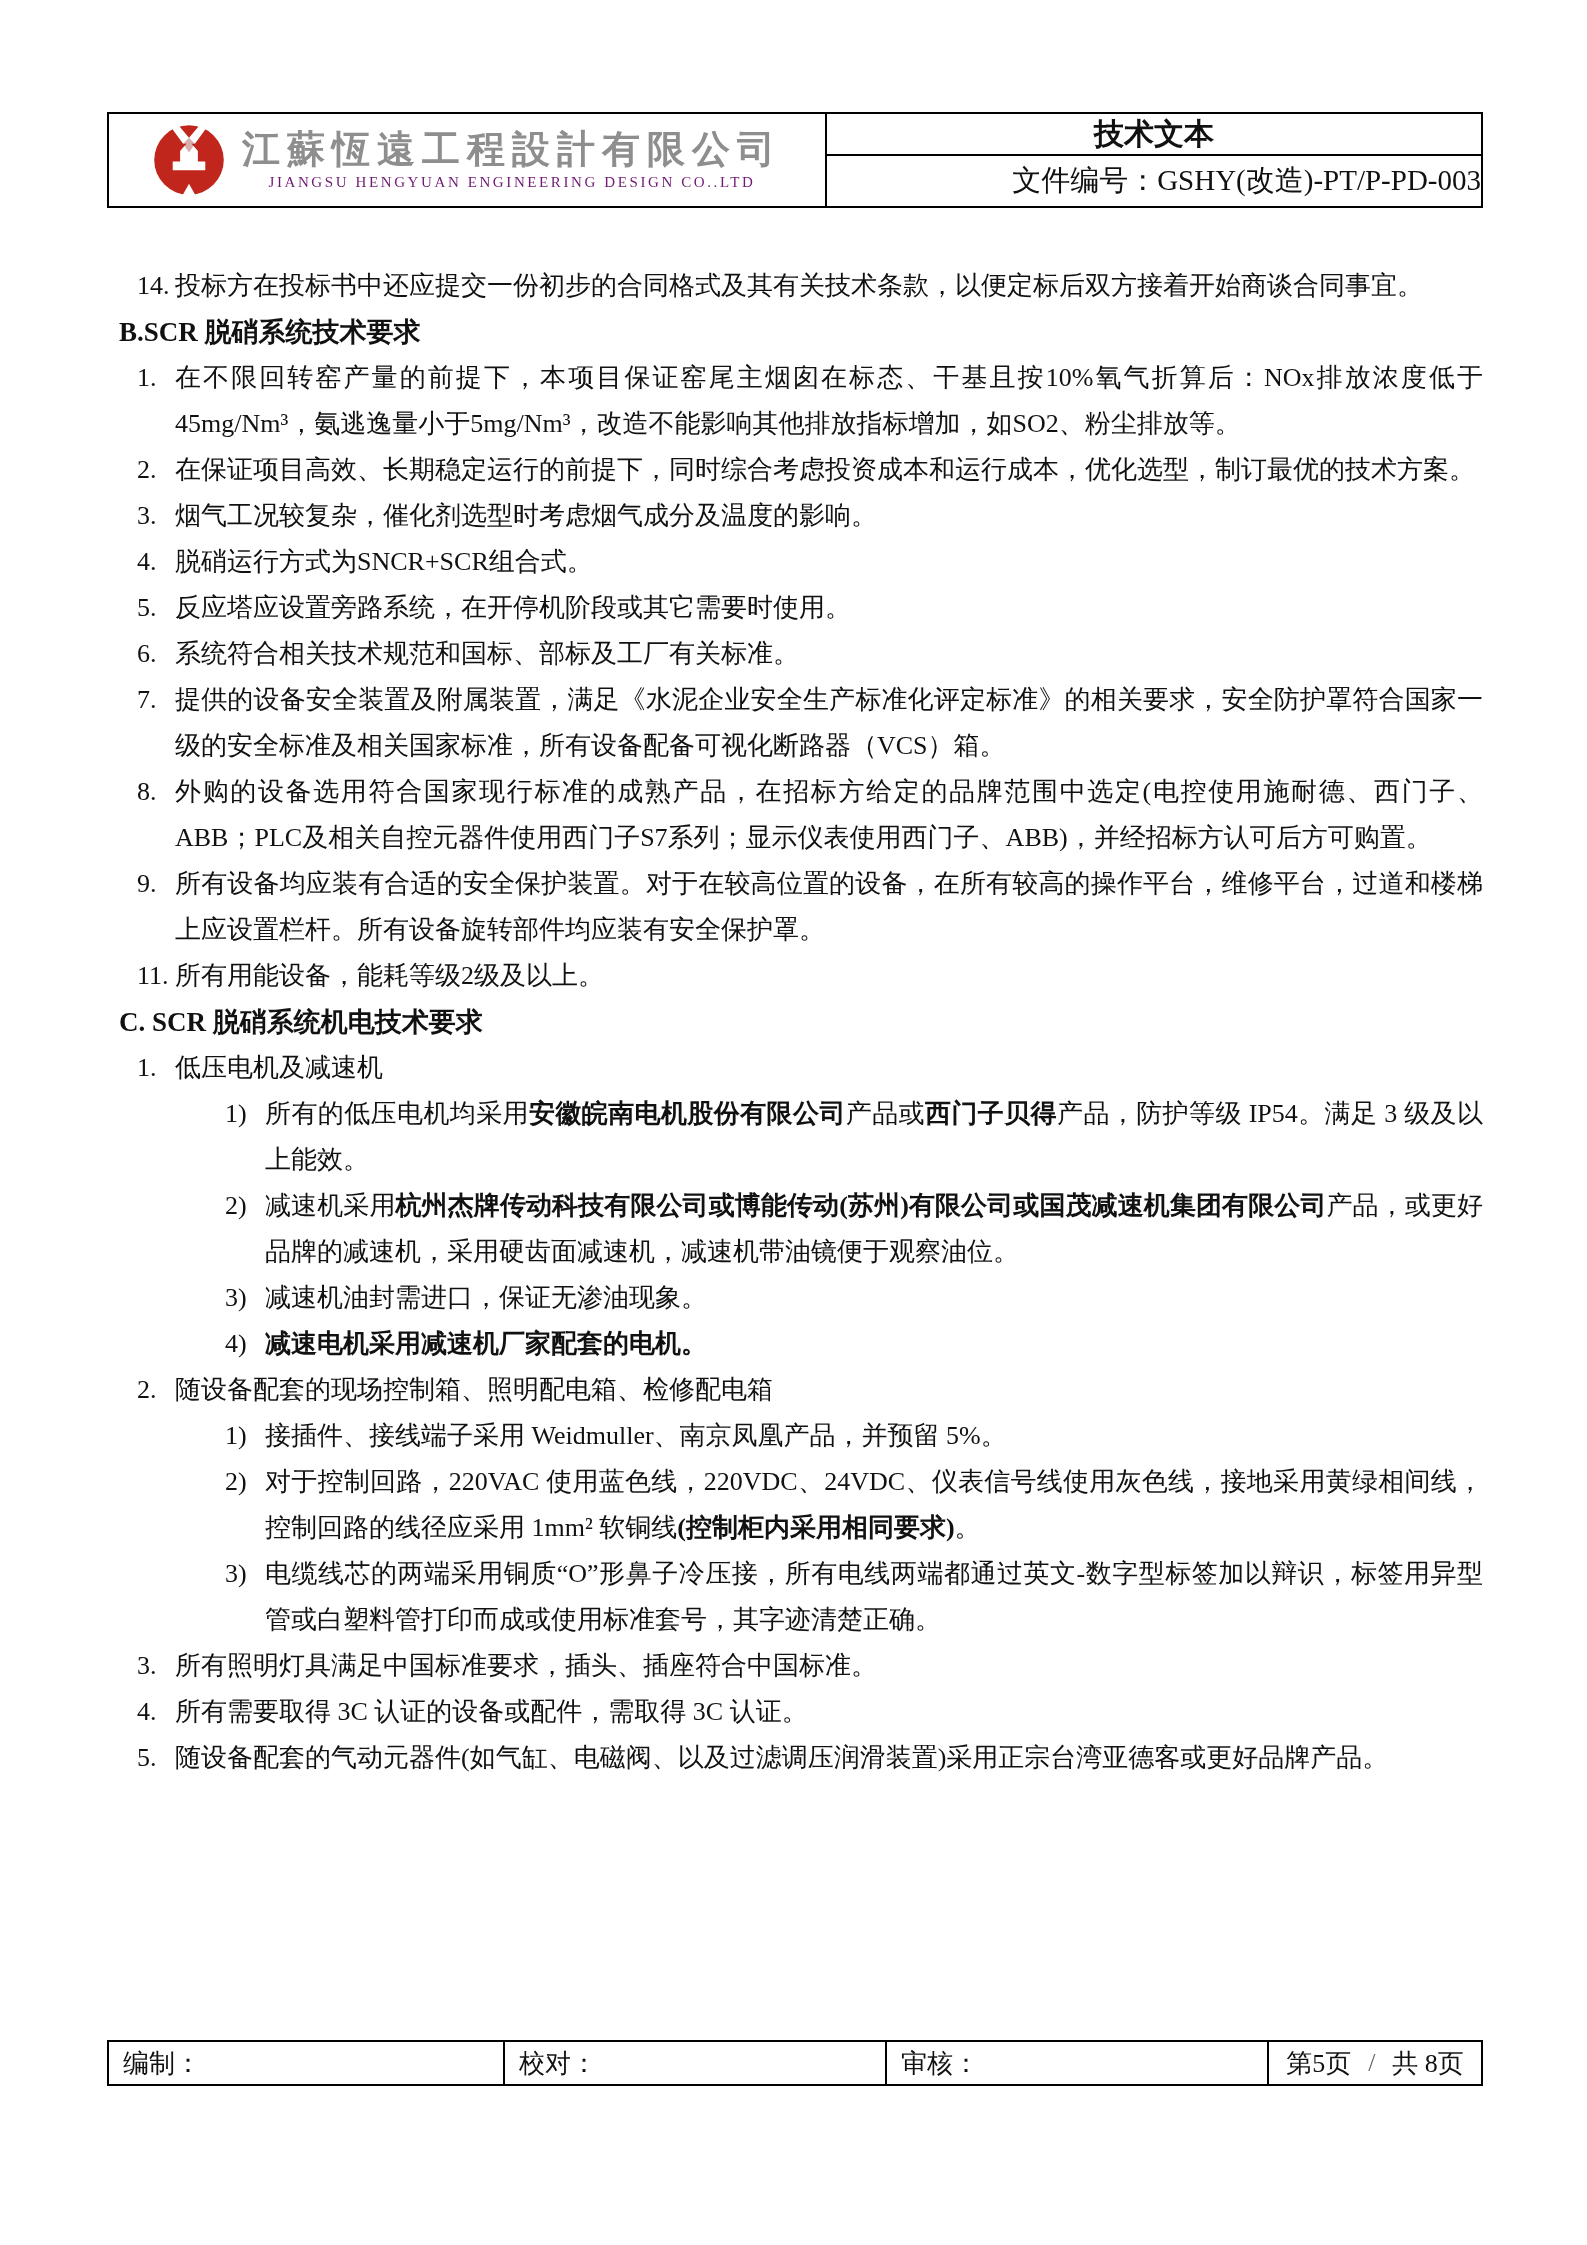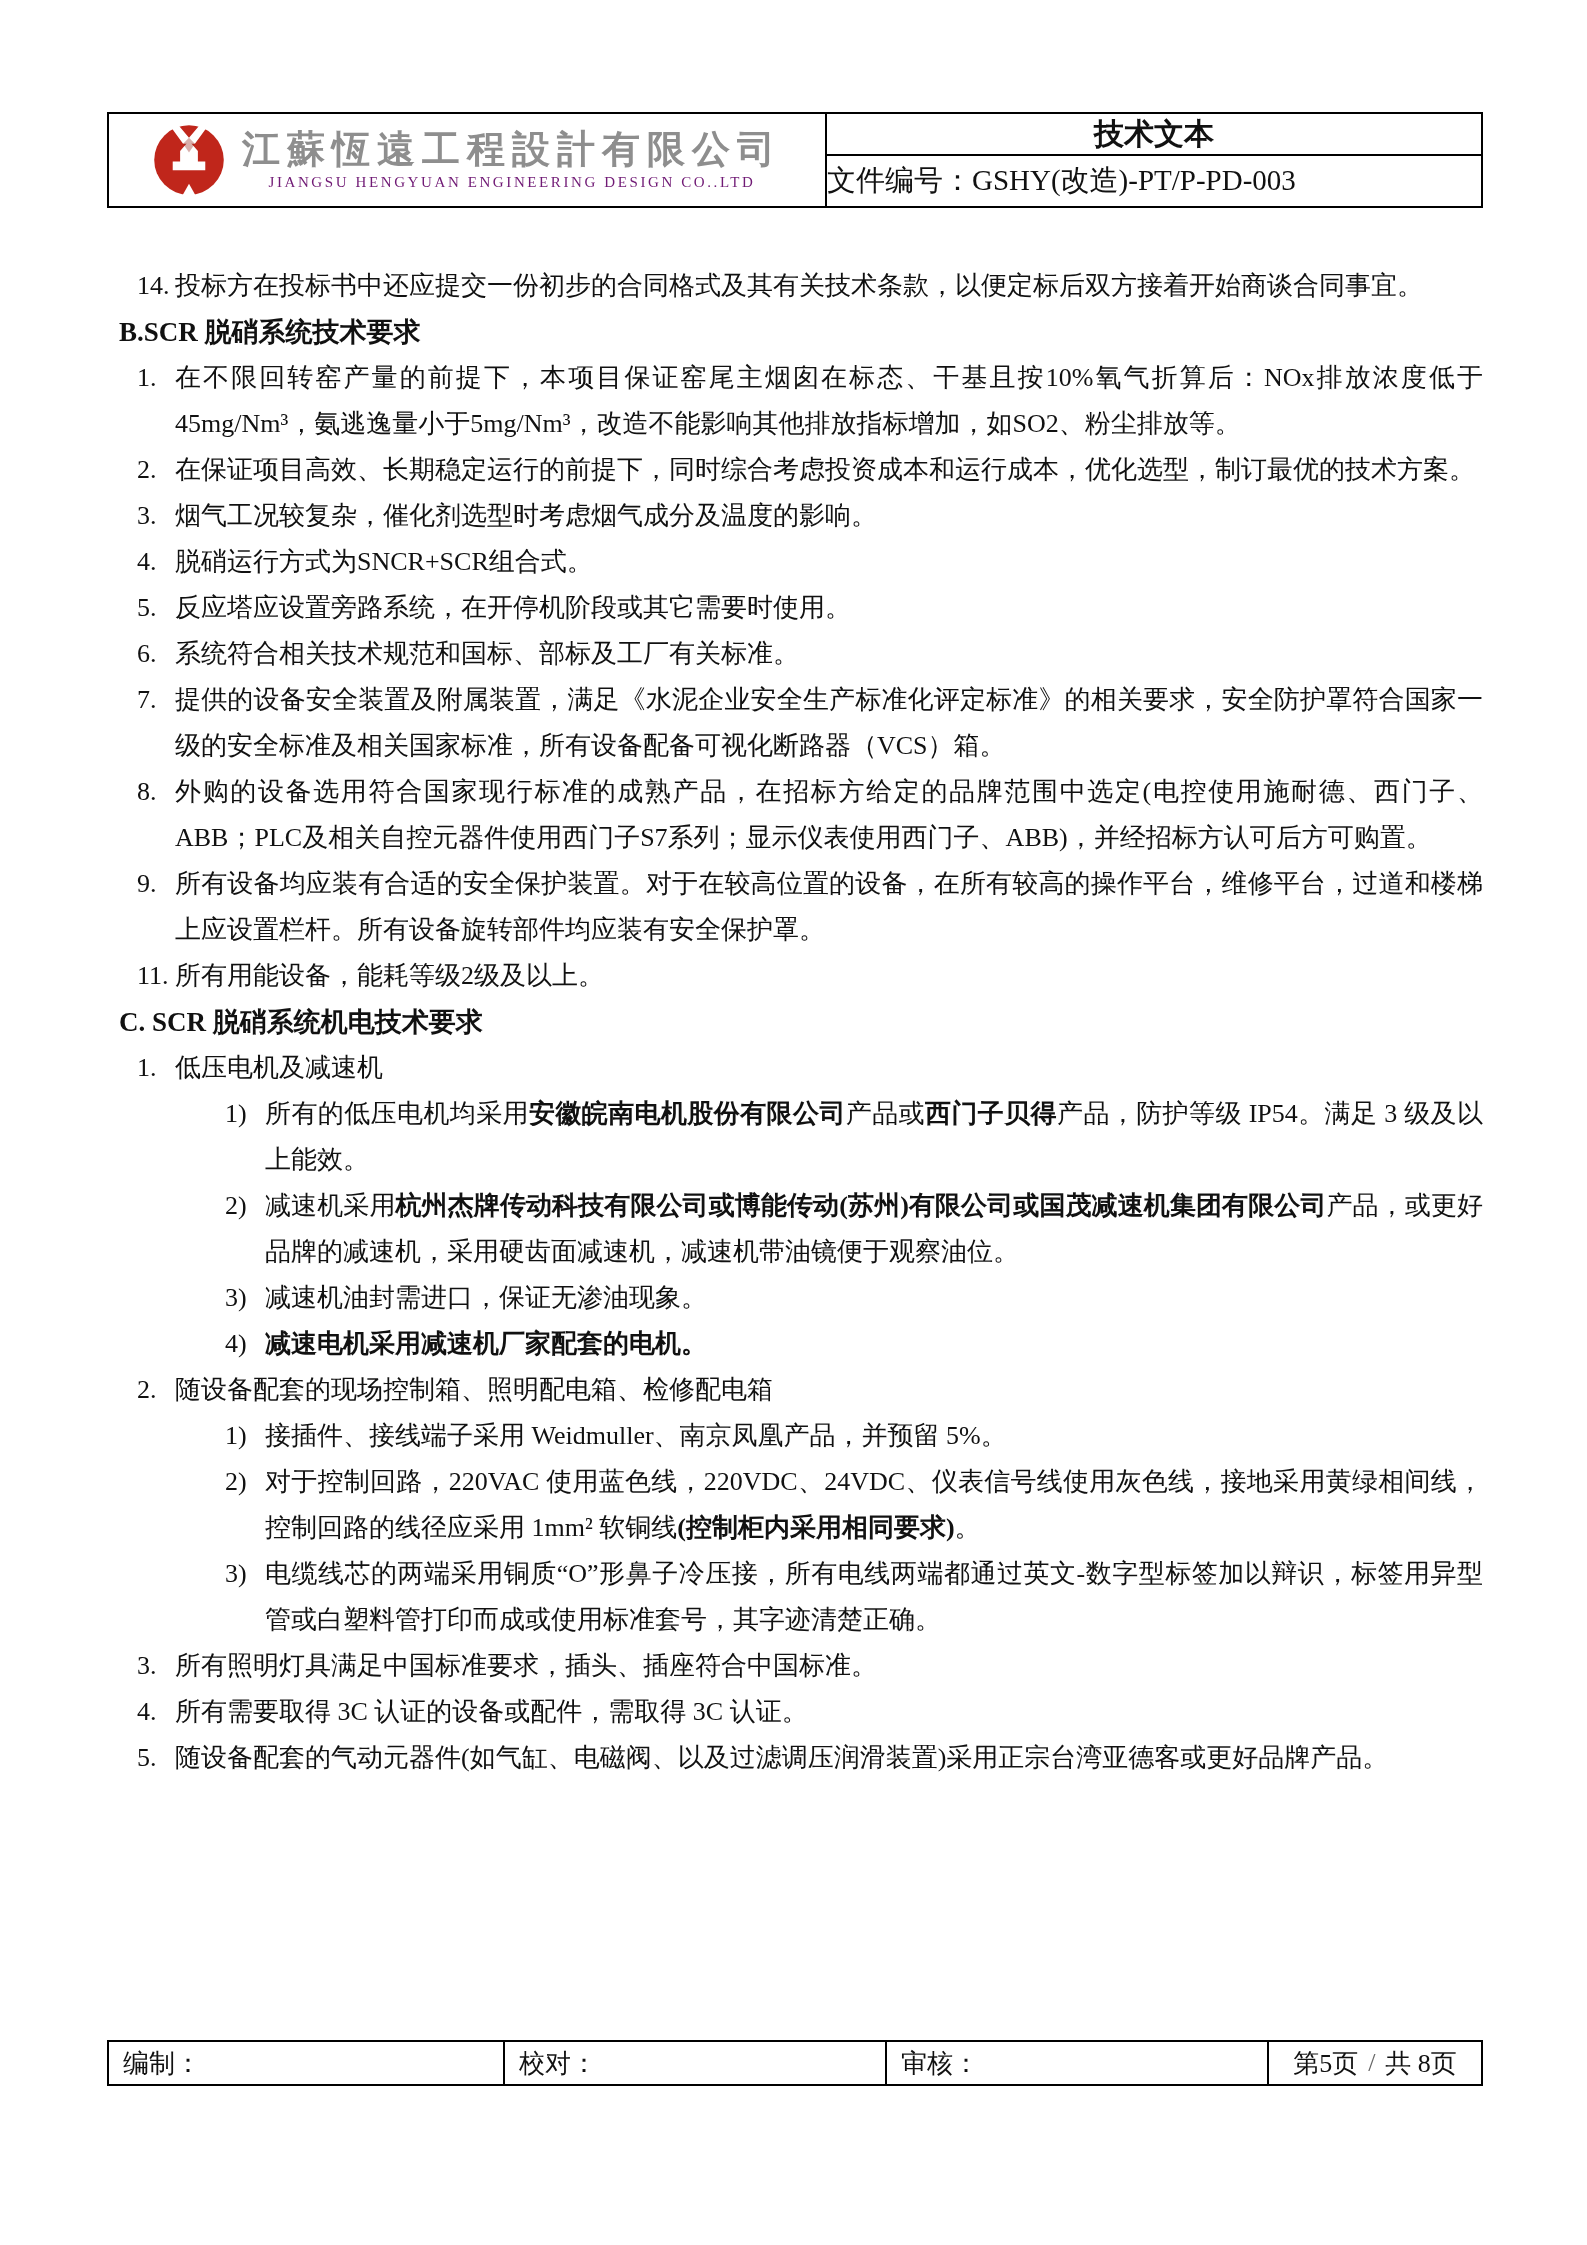--- a/index.html
+++ b/index.html
@@ -29,21 +29,21 @@
   .company-en{
     font-size:15px;color:#701a75;letter-spacing:2.6px;
     white-space:nowrap;line-height:22px;
   }
   .header-right{flex:1;display:flex;flex-direction:column;}
   .doc-type{
     height:42px;border-bottom:2px solid #000;box-sizing:border-box;
     text-align:center;font-weight:700;font-size:30px;line-height:40px;
   }
   .doc-no{
-    flex:1;display:flex;align-items:center;justify-content:flex-start;
+    flex:1;display:flex;align-items:center;justify-content:flex-end;
     font-size:29px;white-space:nowrap;
   }
   
   .content{
     position:absolute;left:107px;top:233px;width:1376px;
     font-size:26px;line-height:46px;margin-top:30px;
   }
   .row{display:flex;text-align:justify;}
   .row .mk{flex:0 0 38px;white-space:nowrap;}
   .row .tx{flex:1;}
@@ -61,21 +61,21 @@
     border:2px solid #000;box-sizing:border-box;display:flex;
     font-size:26px;
   }
   .fcell{
     border-right:2px solid #000;box-sizing:border-box;
     display:flex;align-items:center;padding-left:14px;text-align:right;
   }
   .fcell.c1{width:396px;}
   .fcell.c2{width:382px;}
   .fcell.c3{width:382px;}
-  .fcell.c4{flex:1;border-right:none;justify-content:center;padding-left:0;gap:10px;}
+  .fcell.c4{flex:1;border-right:none;justify-content:center;padding-left:0;gap:17px;}
   .fcell.c4 .sep{color:#666;}
 </style>
 </head>
 <body>
 
 <div class="page">
 
   <div class="header">
     <div class="header-left">
       <svg class="logo" viewBox="0 0 100 100" xmlns="http://www.w3.org/2000/svg">

